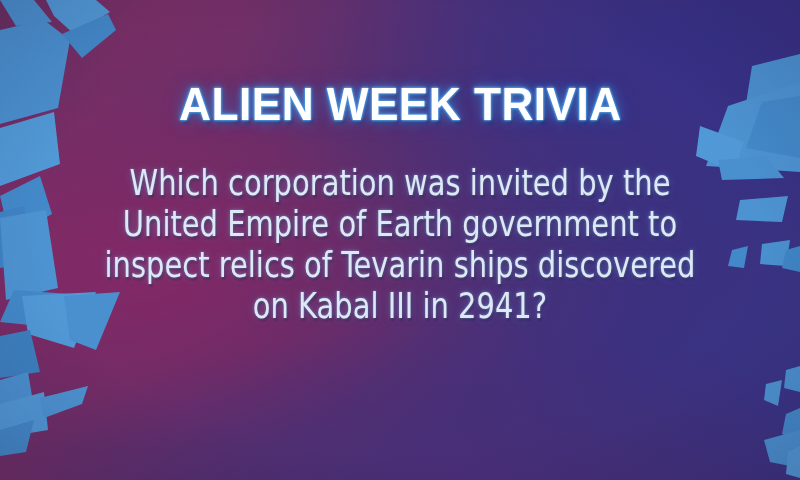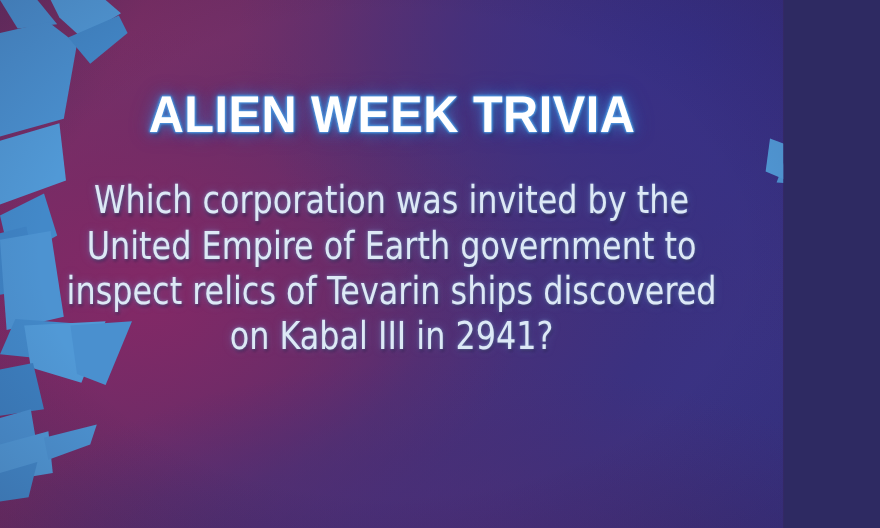--- a/index.html
+++ b/index.html
@@ -2,21 +2,21 @@
 <html><head>
 <meta charset="utf-8">
 <style>
   html, body {
     margin: 0;
     padding: 0;
     background: #2e2a62;
   }
   #stage {
     position: relative;
-    width: 712px;
+    width: 800px;
     height: 480px;
     overflow: hidden;
     font-family: "Liberation Sans", sans-serif;
     background: #4a2c6b;
   }
 
   
   .bg-base {
     position: absolute;
     inset: 0;

